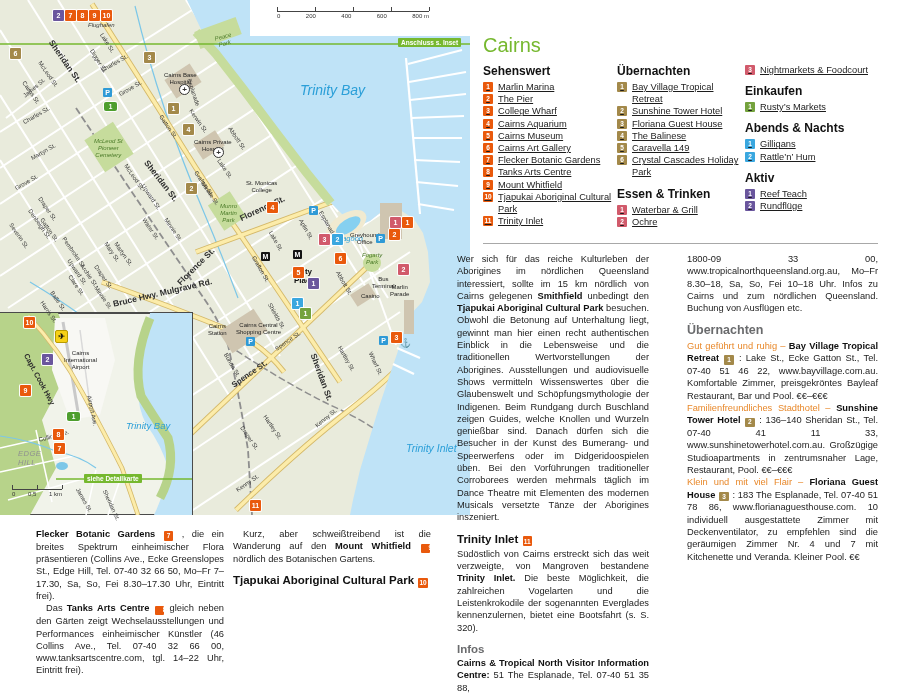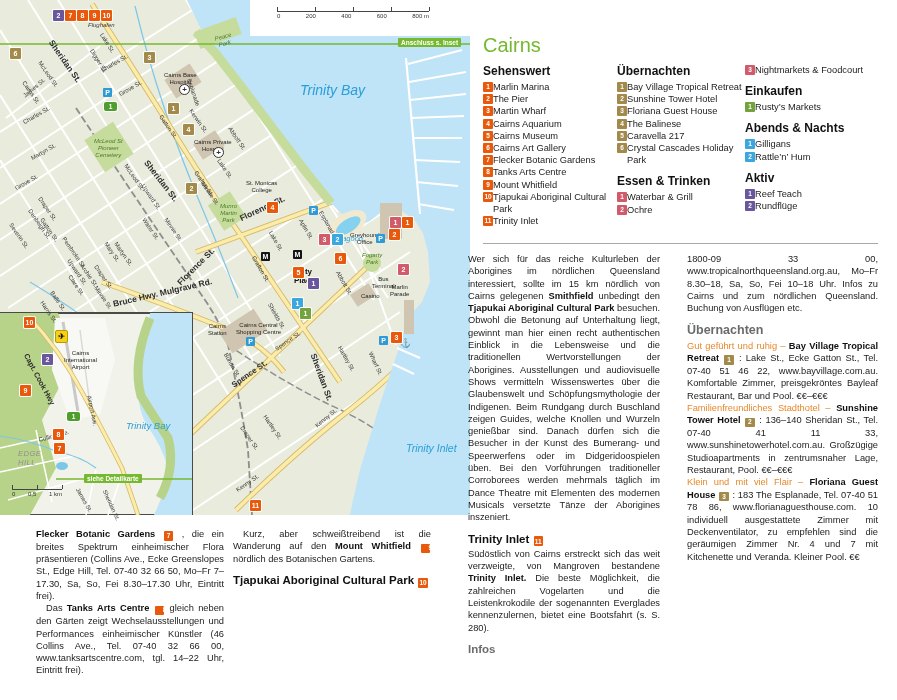--- a/index.html
+++ b/index.html
@@ -34,29 +34,29 @@
   .scale{position:absolute;}
   .sbar{height:1px;background:#444;position:relative;margin-top:4px;}
   .sbar .tk{position:absolute;width:1px;height:4px;background:#444;top:-4px;}
   .ticks{display:flex;justify-content:space-between;font-size:6px;color:#333;margin-top:1px;}
   
   .pg-title{position:absolute;left:483px;top:34px;font-size:20px;color:#76b82f;}
   .lg-col{position:absolute;top:64px;}
   .lg-c1{left:483px;width:132px;} .lg-c2{left:617px;width:128px;} .lg-c3{left:745px;width:133px;}
   .lg-h{font-weight:bold;font-size:12px;color:#111;margin:8px 0 3px;}
   .lg-col .lg-h:first-child{margin-top:0;}
-  .lg-item{display:flex;font-size:9.3px;line-height:12.2px;color:#1c1c1c;}
+  .lg-item{display:flex;gap:5px;font-size:9.3px;line-height:12.2px;color:#1c1c1c;text-decoration:underline;}
   .lg-badge{flex:0 0 auto;width:10px;height:10px;margin-top:1px;color:#fff;font-size:6.5px;font-weight:bold;
             display:flex;align-items:center;justify-content:center;border-radius:1px;}
   .divider{position:absolute;left:483px;top:243px;width:395px;height:1px;background:#a8a8a8;}
   
   .bcol{position:absolute;}
   .lcol1{left:36px;top:528px;width:188px;}
   .lcol2{left:233px;top:528px;width:198px;}
-  .rcol1{left:468px;top:253px;width:192px;}
+  .rcol1{left:457px;top:253px;width:192px;}
   .rcol2{left:687px;top:253px;width:191px;}
   .blk{font-size:9.3px;line-height:12.3px;text-align:justify;}
   .blk.pi{text-indent:10px;}
   .blk.it{font-style:italic;text-align:left;}
   .blk.h2{font-weight:bold;font-size:11.5px;margin:9px 0 2px;text-align:left;line-height:13px;color:#111;}
   .blk.h2i{font-weight:bold;font-size:11.5px;margin:9px 0 2px;text-align:left;color:#6a6b6d;}
   .blk.h2g{font-weight:bold;font-size:12.5px;margin:10px 0 3px;text-align:left;color:#6a6b6d;}
   .bd{font-weight:bold;color:#111;}
   .o{color:#e8882a;}
   .nbadge{display:inline-flex;width:9.5px;height:9.5px;color:#fff;font-size:6.5px;font-weight:bold;
@@ -357,21 +357,21 @@
     <div class="lg-item">
       <span class="lg-badge cat-sight">1</span>
       <span class="lg-txt">Marlin Marina</span>
     </div>
     <div class="lg-item">
       <span class="lg-badge cat-sight">2</span>
       <span class="lg-txt">The Pier</span>
     </div>
     <div class="lg-item">
       <span class="lg-badge cat-sight">3</span>
-      <span class="lg-txt">Martin Wharf</span>
+      <span class="lg-txt">College Wharf</span>
     </div>
     <div class="lg-item">
       <span class="lg-badge cat-sight">4</span>
       <span class="lg-txt">Cairns Aquarium</span>
     </div>
     <div class="lg-item">
       <span class="lg-badge cat-sight">5</span>
       <span class="lg-txt">Cairns Museum</span>
     </div>
     <div class="lg-item">
@@ -412,21 +412,21 @@
     <div class="lg-item">
       <span class="lg-badge cat-hotel">3</span>
       <span class="lg-txt">Floriana Guest House</span>
     </div>
     <div class="lg-item">
       <span class="lg-badge cat-hotel">4</span>
       <span class="lg-txt">The Balinese</span>
     </div>
     <div class="lg-item">
       <span class="lg-badge cat-hotel">5</span>
-      <span class="lg-txt">Caravella 217</span>
+      <span class="lg-txt">Caravella 149</span>
     </div>
     <div class="lg-item">
       <span class="lg-badge cat-hotel">6</span>
       <span class="lg-txt">Crystal Cascades Holiday Park</span>
     </div>
     <div class="lg-h">Essen &amp; Trinken</div>
     <div class="lg-item">
       <span class="lg-badge cat-food">1</span>
       <span class="lg-txt">Waterbar &amp; Grill</span>
     </div>
@@ -470,22 +470,23 @@
     <div class="blk p"><span class="bd">Flecker Botanic Gardens </span><span class="nbadge cat-sight">7</span><span> , die ein breites Spektrum einheimischer Flora präsentieren (Collins Ave., Ecke Greenslopes St., Edge Hill, Tel. 07-40 32 66 50, Mo–Fr 7–17.30, Sa, So, Fei 8.30–17.30 Uhr, Eintritt frei).</span></div>
     <div class="blk pi"><span>Das </span><span class="bd">Tanks Arts Centre </span><span class="nbadge cat-sight">8</span><span> gleich neben den Gärten zeigt Wechselausstellungen und Performances einheimischer Künstler (46 Collins Ave., Tel. 07-40 32 66 00, www.tanksartscentre.com, tgl. 14–22 Uhr, Eintritt frei).</span></div>
   </div>
 <div class="bcol lcol2">
     <div class="blk pi"><span>Kurz, aber schweißtreibend ist die Wanderung auf den </span><span class="bd">Mount Whitfield </span><span class="nbadge cat-sight">9</span><span> nördlich des Botanischen Gartens.</span></div>
     <div class="blk h2"><span>Tjapukai Aboriginal Cultural Park </span><span class="nbadge cat-sight">10</span></div>
   </div>
 <div class="bcol rcol1">
     <div class="blk p"><span>Wer sich für das reiche Kulturleben der Aborigines im nördlichen Queensland interessiert, sollte im 15 km nördlich von Cairns gelegenen </span><span class="bd">Smithfield</span><span> unbedingt den </span><span class="bd">Tjapukai Aboriginal Cultural Park</span><span> besuchen. Obwohl die Betonung auf Unterhaltung liegt, gewinnt man hier einen recht authentischen Einblick in die Lebensweise und die traditionellen Wertvorstellungen der Aborigines. Ausstellungen und audiovisuelle Shows vermitteln Wissenswertes über die Glaubenswelt und Schöpfungsmythologie der Indigenen. Beim Rundgang durch Buschland zeigen Guides, welche Knollen und Wurzeln genießbar sind. Danach dürfen sich die Besucher in der Kunst des Bumerang- und Speerwerfens oder im Didgeridoospielen üben. Bei den Vorführungen traditioneller Corroborees werden mehrmals täglich im Dance Theatre mit Elementen des modernen Musicals versetzte Tänze der Aborigines inszeniert.</span></div>
     <div class="blk h2"><span>Trinity Inlet </span><span class="nbadge cat-sight">11</span></div>
-    <div class="blk p"><span>Südöstlich von Cairns erstreckt sich das weit verzweigte, von Mangroven bestandene </span><span class="bd">Trinity Inlet.</span><span> Die beste Möglichkeit, die zahlreichen Vogelarten und die Leistenkrokodile der sogenannten Everglades kennenzulernen, bietet eine Bootsfahrt (s. S. 280).</span></div>
+    <div class="blk p"><span>Südöstlich von Cairns erstreckt sich das weit verzweigte, von Mangroven bestandene </span><span class="bd">Trinity Inlet.</span><span> Die beste Möglichkeit, die zahlreichen Vogelarten und die Leistenkrokodile der sogenannten Everglades kennenzulernen, bietet eine Bootsfahrt (s. S. 320).</span></div>
     <div class="blk h2i"><span>Infos</span></div>
+    <div class="blk p"><span class="bd">Cairns &amp; Tropical North Visitor Information Centre:</span><span> 51 The Esplanade, Tel. 07-40 51 35 88,</span></div>
   </div>
 <div class="bcol rcol2">
     <div class="blk p"><span>1800-09 33 00, www.tropicalnorthqueensland.org.au, Mo–Fr 8.30–18, Sa, So, Fei 10–18 Uhr. Infos zu Cairns und zum nördlichen Queensland. Buchung von Ausflügen etc.</span></div>
     <div class="blk h2g"><span>Übernachten</span></div>
     <div class="blk p"><span class="o">Gut geführt und ruhig – </span><span class="bd">Bay Village Tropical Retreat </span><span class="nbadge cat-hotel">1</span><span> : Lake St., Ecke Gatton St., Tel. 07-40 51 46 22, www.bayvillage.com.au. Komfortable Zimmer, preisgekröntes Bayleaf Restaurant, Bar und Pool. €€–€€€</span></div>
     <div class="blk p"><span class="o">Familienfreundliches Stadthotel – </span><span class="bd">Sunshine Tower Hotel </span><span class="nbadge cat-hotel">2</span><span> : 136–140 Sheridan St., Tel. 07-40 41 11 33, www.sunshinetowerhotel.com.au. Großzügige Studioapartments in zentrumsnaher Lage, Restaurant, Pool. €€–€€€</span></div>
     <div class="blk p"><span class="o">Klein und mit viel Flair – </span><span class="bd">Floriana Guest House </span><span class="nbadge cat-hotel">3</span><span> : 183 The Esplanade, Tel. 07-40 51 78 86, www.florianaguesthouse.com. 10 individuell ausgestattete Zimmer mit Deckenventilator, zu empfehlen sind die geräumigen Zimmer Nr. 4 und 7 mit Kitchenette und Veranda. Kleiner Pool. €€</span></div>
   </div>
 
 <div class="pgnum left">428</div>

